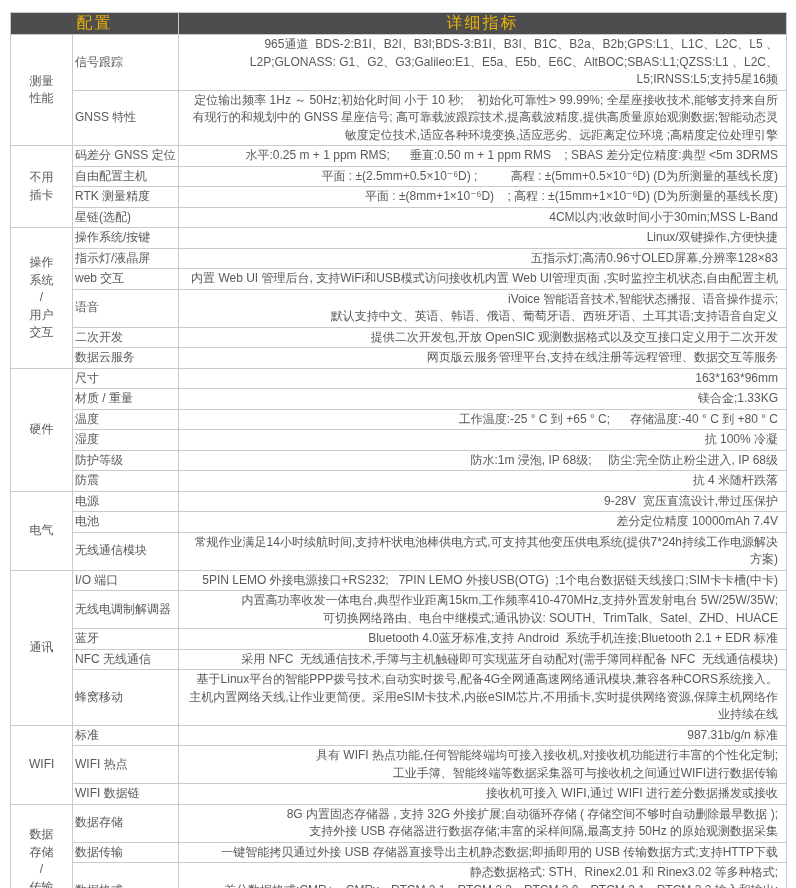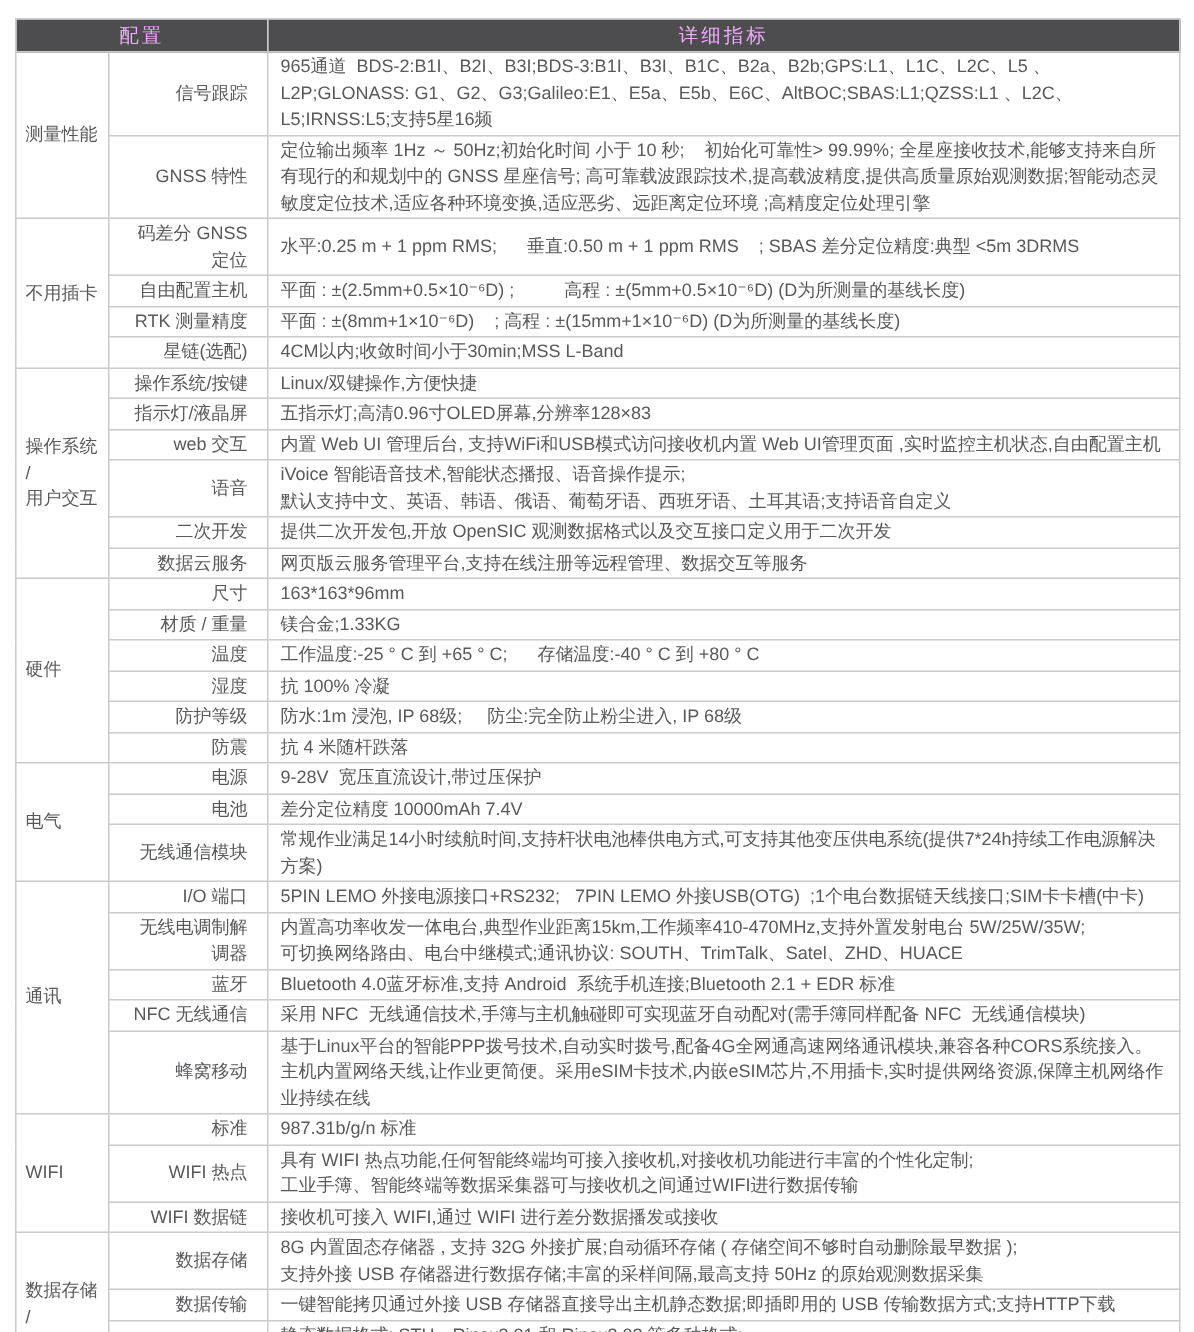--- a/index.html
+++ b/index.html
@@ -21,44 +21,44 @@
     table-layout: fixed;
     width: 776px;
     border: 1px solid #b0b0b0;
   }
   table.spec th,
   table.spec td {
     border: 1px solid #c9cacb;
   }
   table.spec thead th {
     background: #4d4d4f;
-    color: #f0abfc;
+    color: #eab308;
     font-weight: normal;
-    font-size: 13px;
+    font-size: 16px;
     height: 21px;
     letter-spacing: 2px;
     padding: 0;
   }
   table.spec td {
     font-size: 12px;
     color: #58595b;
     line-height: 17.5px;
     vertical-align: middle;
   }
   .cat-cell {
+    text-align: center;
+    white-space: pre-line;
+    padding: 0 18px;
+  }
+  .label-cell {
     text-align: left;
-    white-space: pre-line;
-    padding: 0 6px;
-  }
-  .label-cell {
+    padding: 1px 2px;
+  }
+  .detail-cell {
     text-align: right;
-    padding: 1px 13px;
-  }
-  .detail-cell {
-    text-align: left;
     padding: 1px 8px;
     white-space: pre-wrap;
     word-break: break-word;
   }
   col.c1 { width: 62px; }
   col.c2 { width: 106px; }
   col.c3 { width: 608px; }
 </style>
 </head>
 <body>

